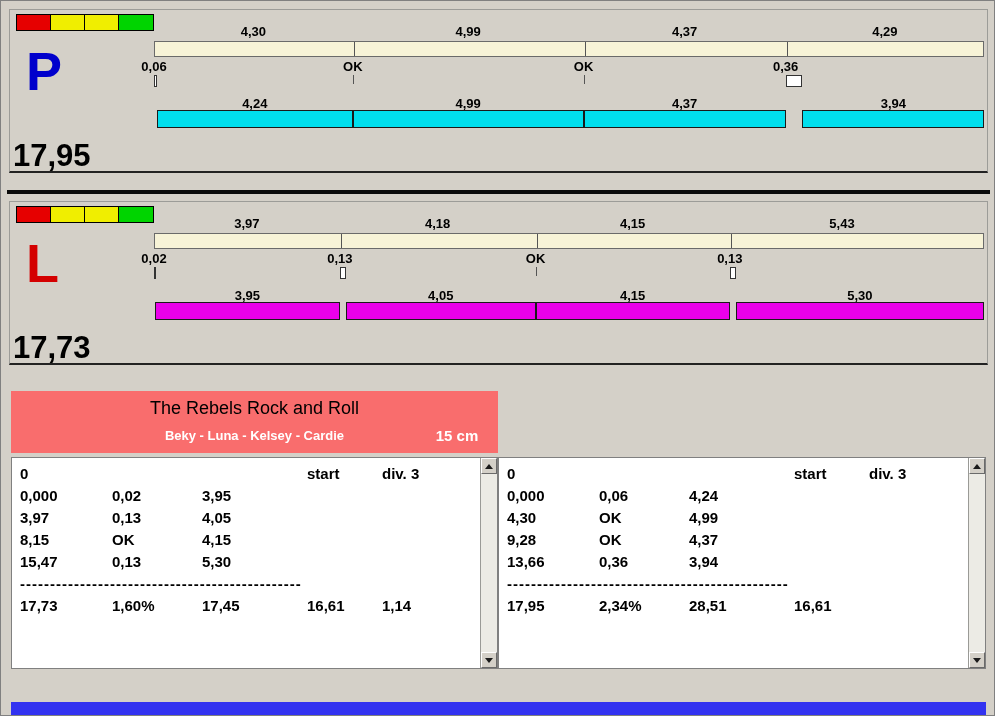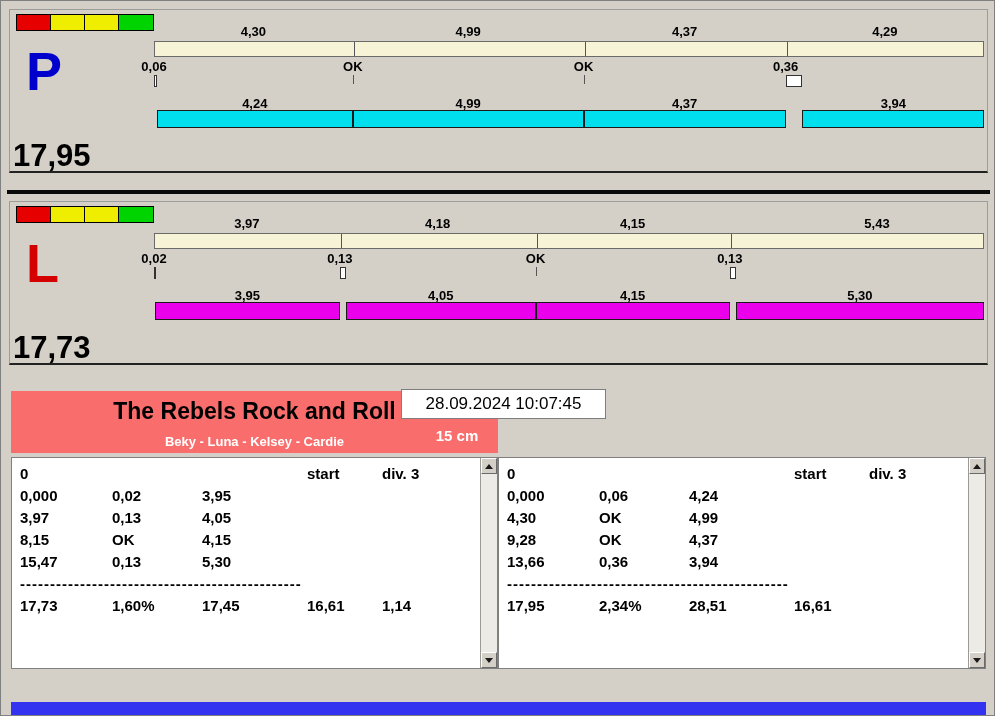--- a/index.html
+++ b/index.html
@@ -32,21 +32,21 @@
   .marker-tick{position:absolute;top:0;height:9px;width:1px;background:#555;}
   .row-run-labels{top:86px;}
   .run-bar{position:absolute;top:100px;left:0;width:100%;height:18px;}
   .run-seg{position:absolute;top:0;height:18px;border:1px solid #1a1a1a;}
   .c-label{position:absolute;transform:translateX(-50%);white-space:nowrap;}
 
   
   .team-header{position:absolute;top:390px;height:62px;}
   #hdr0{left:10px;width:487px;}
   #hdr1{left:497px;width:488px;}
-  .team-name{margin-top:7px;text-align:center;font-size:23px;font-weight:bold;color:#000;}
+  .team-name{margin-top:7px;text-align:center;font-size:18px;font-weight:normal;color:#000;}
   .team-dogs{margin-top:9px;text-align:center;font-size:13px;font-weight:bold;color:#fff;}
   #hdr1 .team-name,#hdr1 .team-dogs{padding-left:108px;}
   .height-badge{position:absolute;bottom:9px;font-size:15px;font-weight:bold;color:#fff;width:62px;text-align:center;}
   #hdr0 .height-badge{right:10px;text-align:center;}
   #hdr1 .height-badge{left:10px;}
   .datetime-box{position:absolute;left:400px;top:388px;width:205px;height:30px;background:#fff;border:1px solid #7e7e7e;
     display:flex;align-items:center;justify-content:center;font-size:17px;color:#000;z-index:5;}
 
   .results-table{position:absolute;top:456px;height:212px;background:#ffffff;border:1px solid #808080;
     font-size:15px;font-weight:bold;color:#000;}
@@ -129,21 +129,21 @@
         <div class="traffic-cell" style="background: rgb(240, 238, 0);"></div>
         <div class="traffic-cell" style="background: rgb(240, 238, 0);"></div>
         <div class="traffic-cell" style="background: rgb(0, 212, 0);"></div>
       </div>
     <div class="lane-letter" style="color: rgb(212, 0, 0);">L</div>
     <div class="chart">
       <div class="lbl-row row-split-labels">
           <span class="c-label" style="left: 92.9244px;">3,97</span>
           <span class="c-label" style="left: 283.689px;">4,18</span>
           <span class="c-label" style="left: 478.666px;">4,15</span>
-          <span class="c-label" style="left: 723px;">5,43</span>
+          <span class="c-label" style="left: 688px;">5,43</span>
         </div>
       <div class="split-bar">
           <div class="split-divider" style="left: 185.849px;"></div>
           <div class="split-divider" style="left: 381.528px;"></div>
           <div class="split-divider" style="left: 575.804px;"></div>
         </div>
       <div class="lbl-row row-marker-labels">
           <span class="c-label" style="left: 0px;">0,02</span>
           <span class="c-label" style="left: 185.849px;">0,13</span>
           <span class="c-label" style="left: 381.528px;">OK</span>
@@ -170,21 +170,20 @@
     </div>
     <div class="lane-total">17,73</div>
   </section>
 
   <div class="team-header" id="hdr0" style="background: rgb(249, 109, 109);">
     <div class="team-name">The Rebels Rock and Roll</div>
     <div class="team-dogs">Beky - Luna - Kelsey - Cardie</div>
     <div class="height-badge">15 cm</div>
   </div>
 
-  <div class="datetime-box">28.09.2024 10:07:45</div>
 
   <div class="results-table" id="table0">
     <div class="table-content">
         <div class="trow">
           <span>0</span>
           <span></span>
           <span></span>
           <span>start</span>
           <span>div. 3</span>
         </div>

